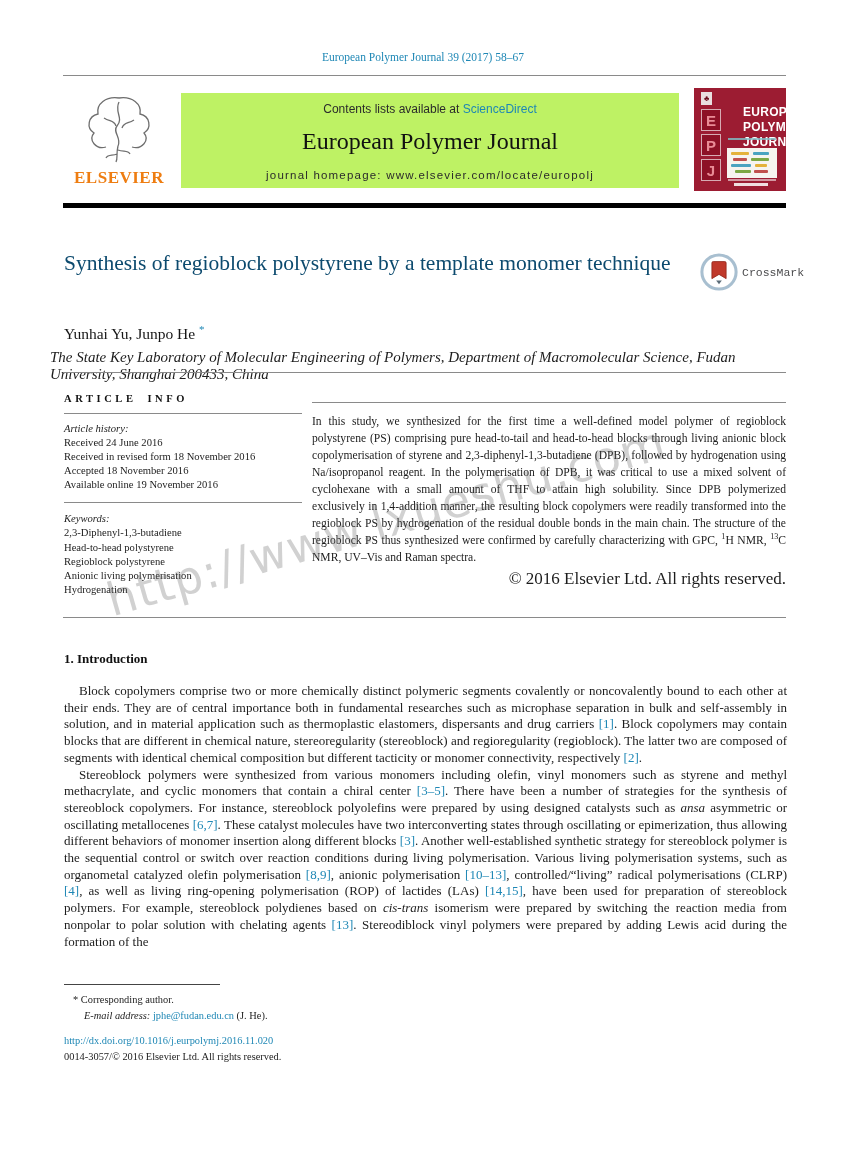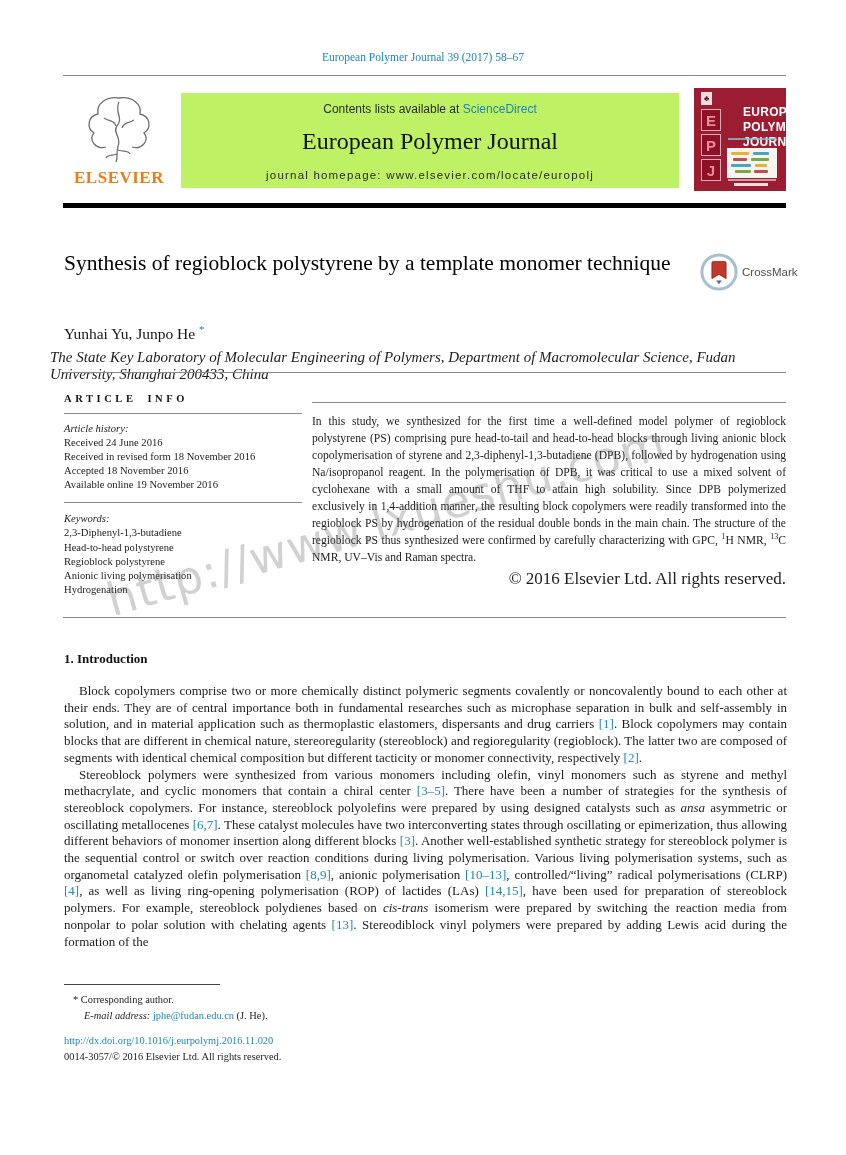--- a/index.html
+++ b/index.html
@@ -39,24 +39,24 @@
     font-weight:bold; font-size:12px; line-height:1.25; color:#ffffff; letter-spacing:.3px;margin-left:15px; }
   .cover-sub { position:absolute; top:50px; left:34px; width:48px; height:2px; background:#7fc3c9; opacity:.8; }
   .cover-fig { position:absolute; top:60px; left:33px; width:50px; height:30px; background:#f6f4ef; }
   .cover-fig i { position:absolute; display:block; height:3px; border-radius:1px; }
   .cover-bottext { position:absolute; bottom:10px; left:34px; width:48px; height:2px; background:rgba(255,255,255,.55); }
   .cover-bottext2 { position:absolute; bottom:5px; left:40px; width:34px; height:3px; background:rgba(255,255,255,.85); }
 
   .thick-rule { position:absolute; top:203px; left:63px; width:723px; height:5px; background:#000; }
 
   
-  .title { position:absolute; top:250px; left:64px; width:620px; font-size:21.5px; line-height:1.3; color:#000000; }
+  .title { position:absolute; top:250px; left:64px; width:620px; font-size:21.5px; line-height:1.3; color:#0c4a6e; }
   .crossmark { position:absolute; top:253px; left:700px; display:flex; align-items:center; }
   .crossmark svg { width:38px; height:38px; }
-  .crossmark-label { font-family:Liberation Sans, sans-serif; font-size:11.5px; color:#4d4d4f; margin-left:4px; }
+  .crossmark-label { font-family:Liberation Mono, monospace; font-size:11.5px; color:#4d4d4f; margin-left:4px; }
   .authors { position:absolute; top:325px; left:64px; font-size:15.5px; color:#161616; }
   .authors sup { color:#1e87b5; font-size:11px; }
   .affiliation { position:absolute; top:349px; left:50px; width:722px; font-style:italic; font-size:15px; color:#1c1c1c; }
   .rule-1 { position:absolute; top:372px; left:63px; width:723px; height:1px; background:#8a8a8a; }
 
   
   .col-heading { font-weight:bold; font-size:10.5px; letter-spacing:.34em; word-spacing:.45em; color:#111; }
   .heading-rule { height:1px; background:#8a8a8a; margin-top:9px; }
   .article-info { position:absolute; top:393px; left:64px; width:238px; }
   .info-body { font-size:10.6px; line-height:1.33; margin-top:8px; }

